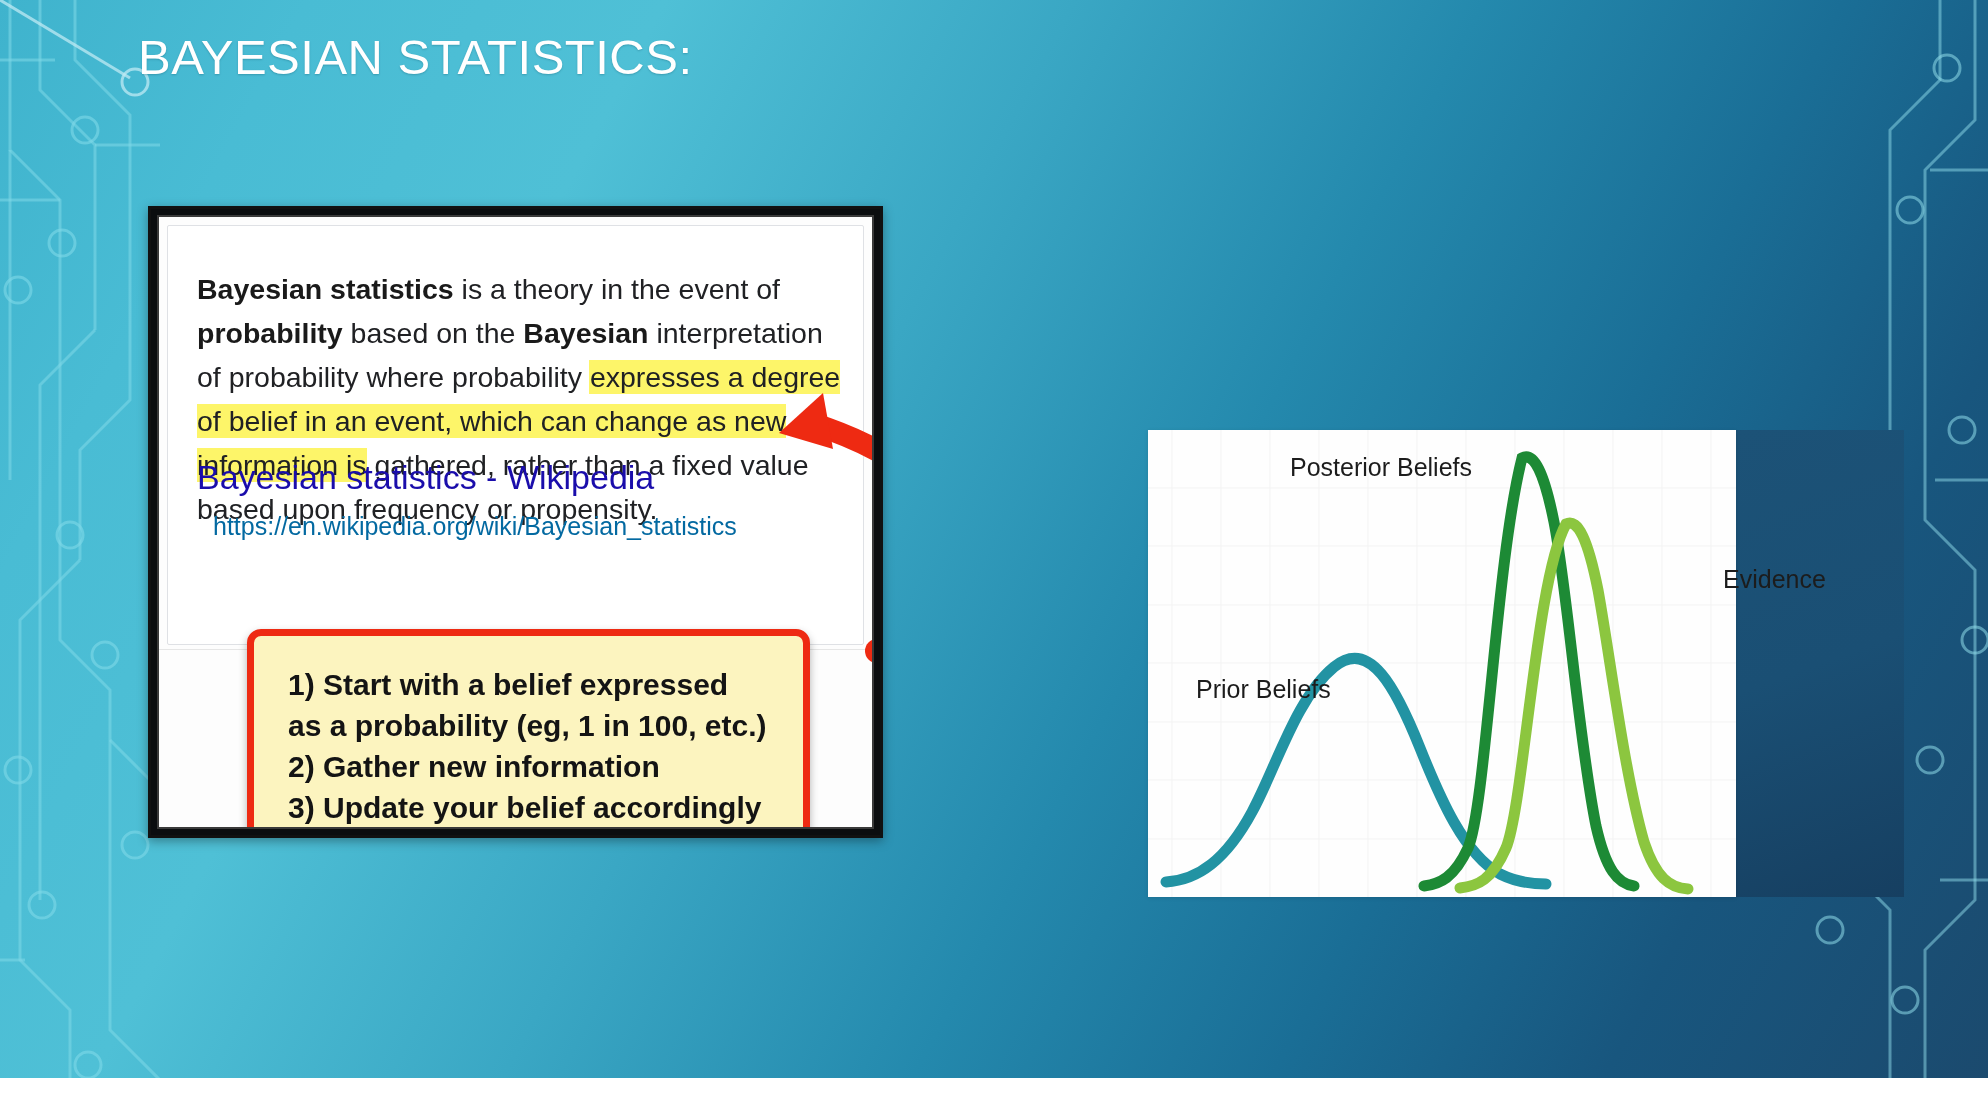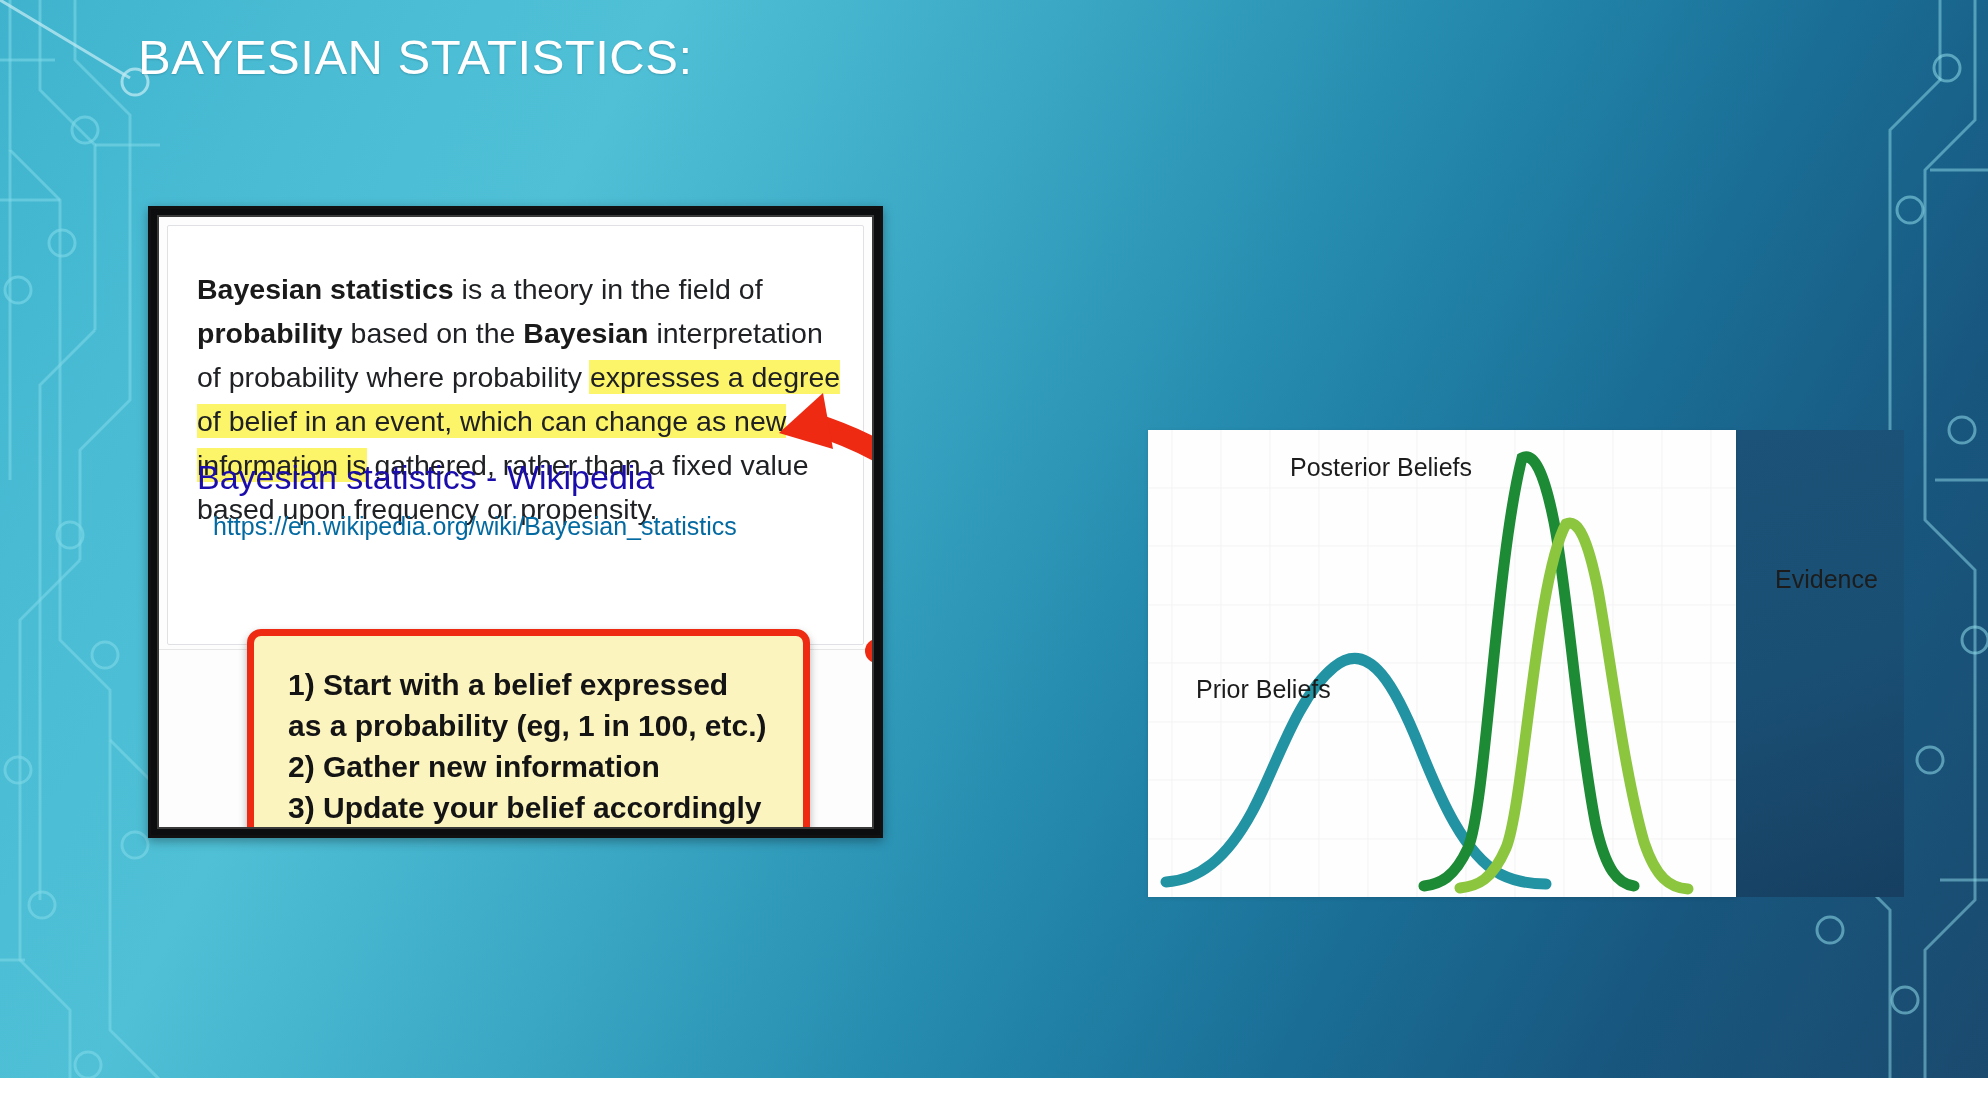--- a/index.html
+++ b/index.html
@@ -52,21 +52,21 @@
   
   .chartpanel{position:absolute;left:1148px;top:430px;width:588px;height:467px;
     background:#fefefe;box-shadow:0 1px 4px rgba(0,0,0,.12);}
   .chartpanel svg{display:block;}
   .navyband{position:absolute;left:1736px;top:430px;width:168px;height:467px;
     background:linear-gradient(160deg,#1c5277 0%,#1a4f74 50%,#163f61 100%);}
   .clabel{position:absolute;color:#1c1c1c;font-size:25px;
     font-family:"Liberation Sans",sans-serif;white-space:nowrap;}
   .clabel.posterior{left:1290px;top:453px;}
   .clabel.prior{left:1196px;top:675px;}
-  .clabel.evidence{left:1775px;top:565px;}
+  .clabel.evidence{left:1723px;top:565px;}
 </style>
 </head>
 <body>
 
 <div class="slide">
 
   <svg class="circuit" width="1988" height="1108" viewBox="0 0 1988 1108" aria-hidden="true">
     <g stroke="#7fd8e8" stroke-opacity="0.55" fill="none" stroke-width="3">
       <path d="M10 0 L10 150 L60 200 L60 420"></path>
       <path d="M40 0 L40 90 L95 145 L95 330"></path>
@@ -129,21 +129,21 @@
     <span>Bayesian Statistics:</span>
   </div>
 
   <div class="shot">
     <div class="shot-inner">
 
       <div class="g-card"></div>
       <div class="g-sep"></div>
 
       <div class="g-body">
-        <b>Bayesian statistics</b><span> is a theory in the field of </span><b>probability</b><span> based on the </span><b>Bayesian</b><span> interpretation of probability where probability </span><span class="hl">expresses a degree of belief in an event, which can change as new information is</span><span> gathered, rather than a fixed value based upon frequency or propensity.</span>
+        <b>Bayesian statistics</b><span> is a theory in the event of </span><b>probability</b><span> based on the </span><b>Bayesian</b><span> interpretation of probability where probability </span><span class="hl">expresses a degree of belief in an event, which can change as new information is</span><span> gathered, rather than a fixed value based upon frequency or propensity.</span>
       </div>
 
       <div class="g-link">Bayesian statistics - Wikipedia</div>
       <div class="g-url">https://en.wikipedia.org/wiki/Bayesian_statistics</div>
 
       <div class="callout">
         <ol>
           <li>1) Start with a belief expressed</li>
           <li>as a probability (eg, 1 in 100, etc.)</li>
           <li>2) Gather new information</li>

